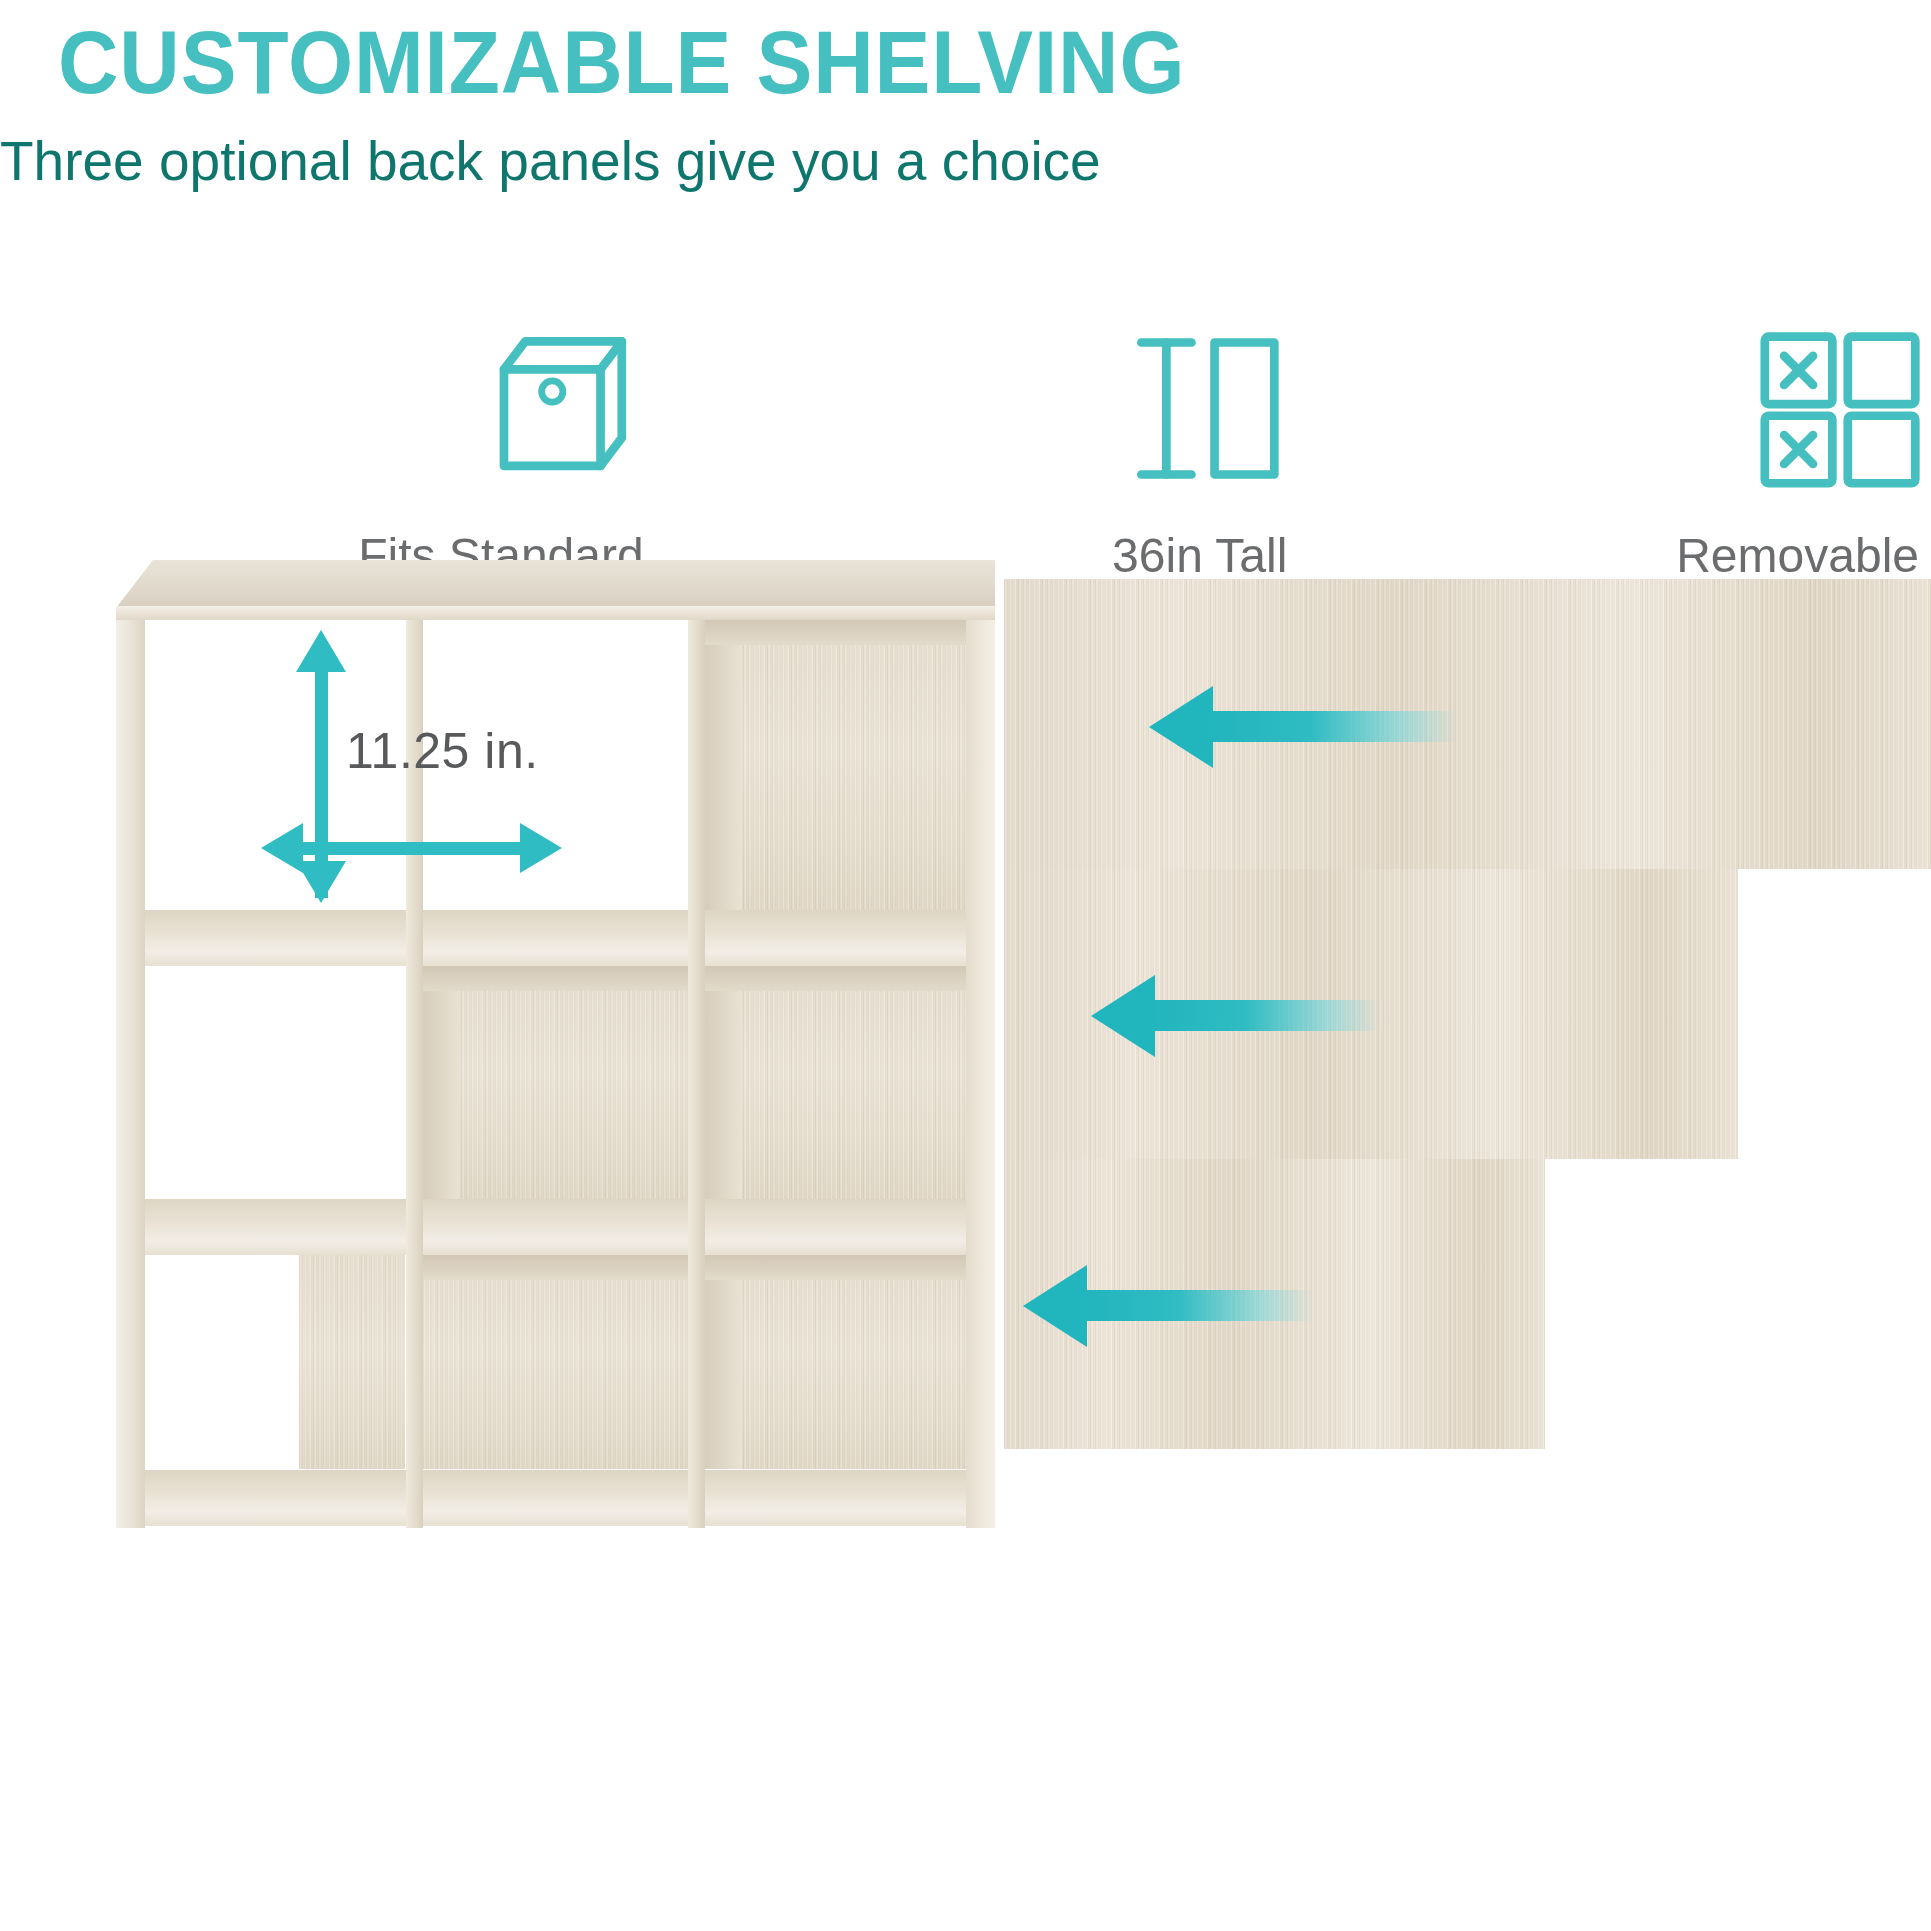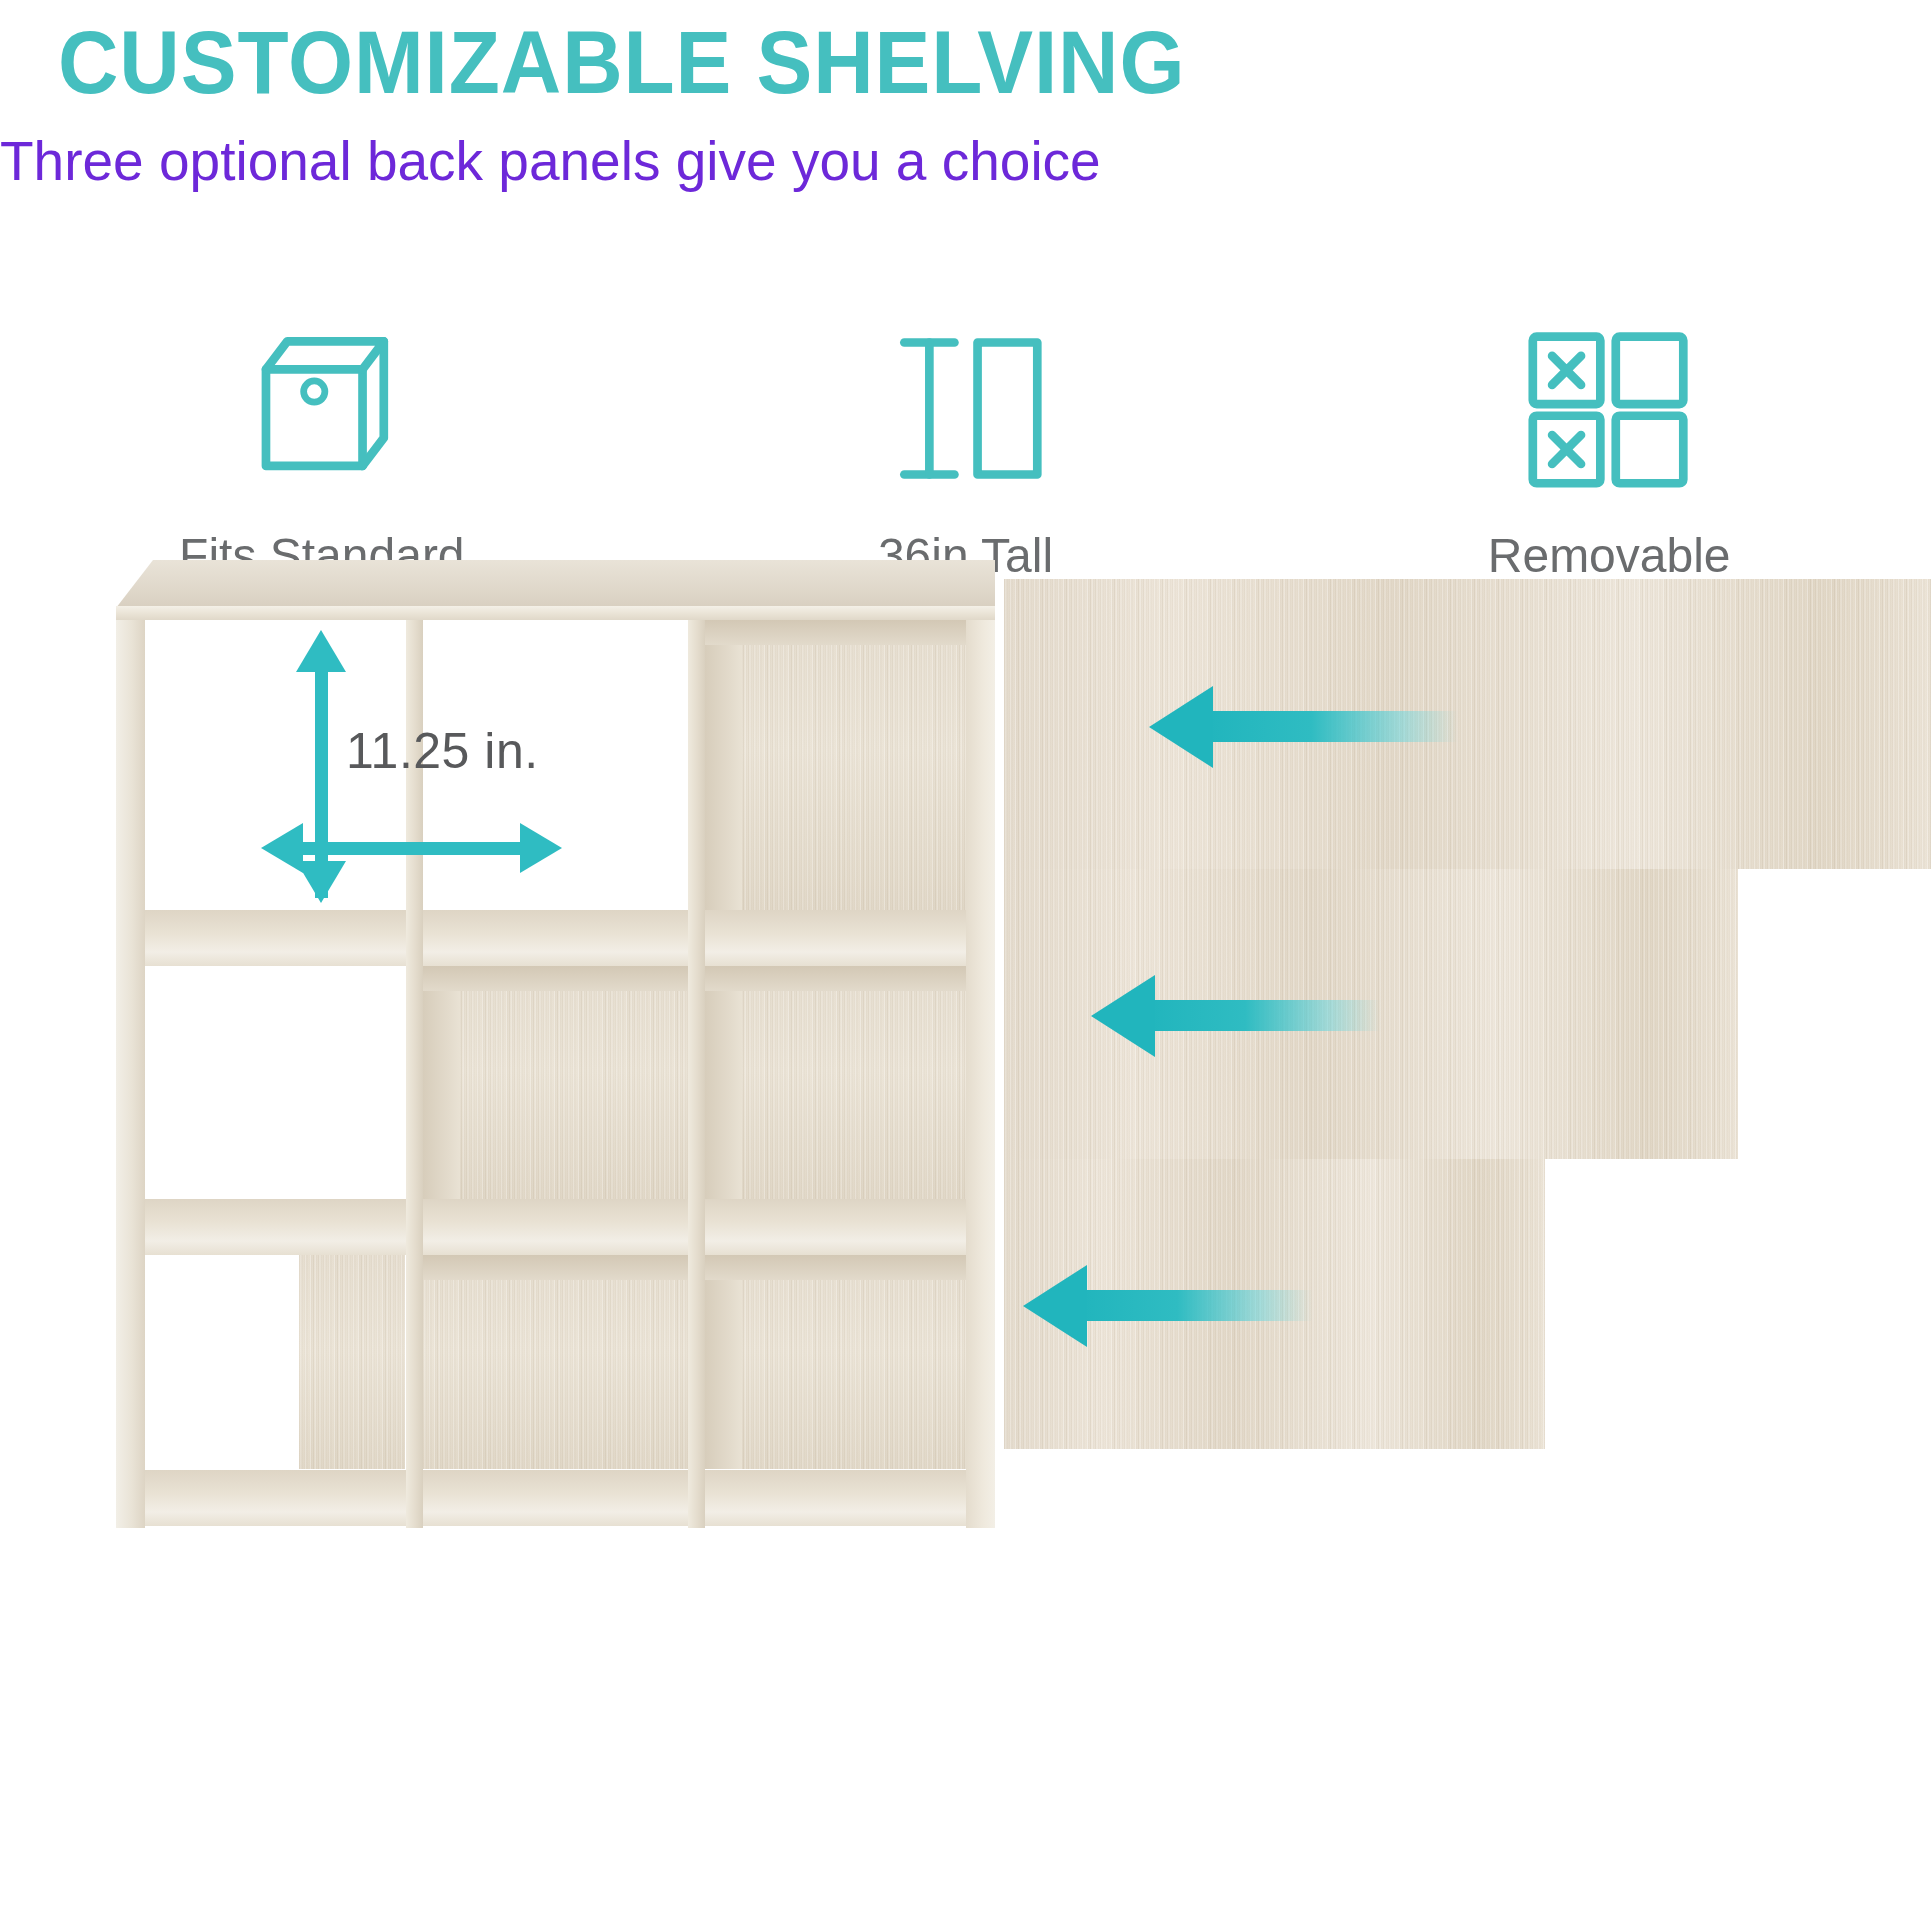--- a/index.html
+++ b/index.html
@@ -25,33 +25,33 @@
     letter-spacing: 1px;
     color: #45bfbf;
     font-family: "Liberation Sans Narrow", "Liberation Sans", sans-serif;
     transform: scaleX(0.94);
   }
   #subtitle {
     margin-top: 21px;
     font-size: 55px;
     line-height: 1.18;
     font-weight: 300;
-    color: #6d28d9;
+    color: #0f766e;
     font-family: "Liberation Sans", sans-serif;
   }
   #subtitle .l { display: block; }
 
   
   #features {
     position: absolute;
     top: 319px; left: 0;
     width: 1931px; height: 357px;
     display: flex;
   }
-  .feature { flex: 1 1 0; display: flex; flex-direction: column; align-items: center; }
+  .feature { flex: 1 1 0; display: flex; flex-direction: column; align-items: flex-end; }
   .feature .icon-wrap {
     height: 179px;
     display: flex; align-items: center; justify-content: center;
   }
   .feature .flabel {
     margin-top: 29px;
     text-align: center;
     font-size: 48px;
     line-height: 1.2;
     font-weight: 300;

